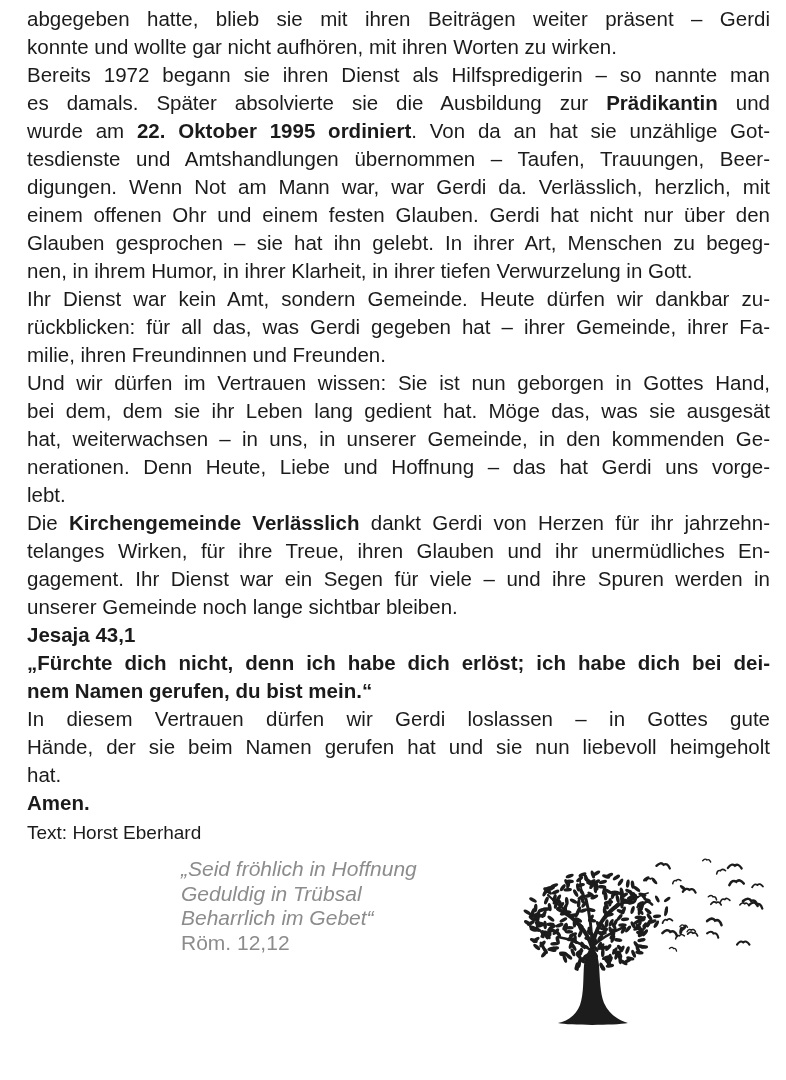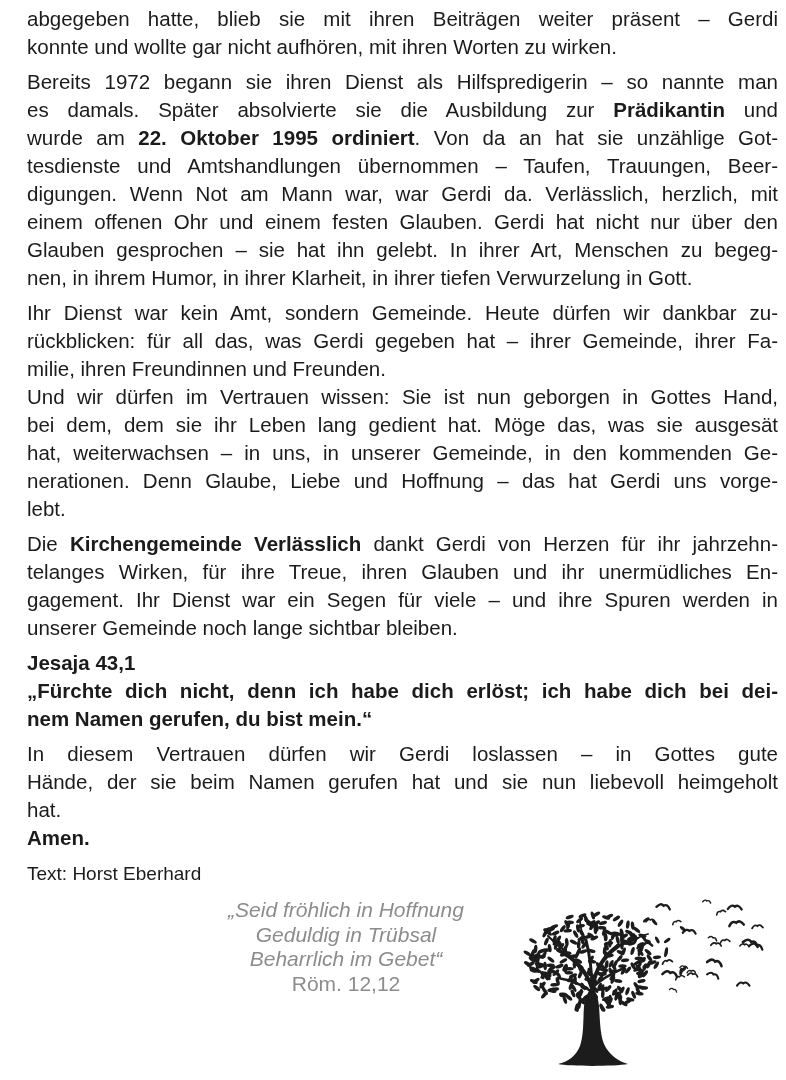--- a/index.html
+++ b/index.html
@@ -1,31 +1,31 @@
 <!DOCTYPE html>
 <html><head>
 <meta charset="utf-8">
 <style>
   html,body{margin:0;padding:0;}
   body{
     width:786px;height:1080px;overflow:hidden;background:#ffffff;
     font-family:"Liberation Sans","DejaVu Sans",sans-serif;
     color:#1b1b1b;position:relative;
   }
-  .doc{padding:5px 8px 0 27px;font-size:20.5px;line-height:28px;}
+  .doc{padding:5px 16px 0 27px;font-size:20.5px;line-height:28px;}
   .para{margin:0;}
-  .para.gap{margin-top:7px;}
+  .para.gap{}
   .ln{text-align:left;}
   .ln.just{text-align:justify;text-align-last:justify;-moz-text-align-last:justify;text-justify:inter-word;}
   .b{font-weight:700;}
-  .credit{margin-top:10px;font-size:19px;line-height:24px;}
+  .credit{margin-top:4px;font-size:19px;line-height:24px;}
   .bottom{position:relative;height:196px;}
   .quote{
     position:absolute;left:181px;top:12px;width:330px;
-    text-align:center;font-style:italic;color:#8c8c8c;
+    font-style:italic;color:#8c8c8c;
     font-size:21px;line-height:24.5px;
   }
   .quote .ref{font-style:normal;}
   .art{position:absolute;right:12px;top:6px;width:268px;height:180px;}
   .art svg{display:block;width:268px;height:180px;}
 </style>
 </head>
 <body>
 
 <div class="doc">
@@ -46,21 +46,21 @@
     </div>
     <div class="para gap">
       <div class="ln just"><span>Ihr Dienst war kein Amt, sondern Gemeinde. Heute dürfen wir dankbar zu-</span></div>
       <div class="ln just"><span>rückblicken: für all das, was Gerdi gegeben hat – ihrer Gemeinde, ihrer Fa-</span></div>
       <div class="ln"><span>milie, ihren Freundinnen und Freunden.</span></div>
     </div>
     <div class="para">
       <div class="ln just"><span>Und wir dürfen im Vertrauen wissen: Sie ist nun geborgen in Gottes Hand,</span></div>
       <div class="ln just"><span>bei dem, dem sie ihr Leben lang gedient hat. Möge das, was sie ausgesät</span></div>
       <div class="ln just"><span>hat, weiterwachsen – in uns, in unserer Gemeinde, in den kommenden Ge-</span></div>
-      <div class="ln just"><span>nerationen. Denn Glaube, Liebe und Hoffnung – das hat Gerdi uns vorge-</span></div>
+      <div class="ln just"><span>nerationen. Denn Heute, Liebe und Hoffnung – das hat Gerdi uns vorge-</span></div>
       <div class="ln"><span>lebt.</span></div>
     </div>
     <div class="para gap">
       <div class="ln just"><span>Die </span><span class="b">Kirchengemeinde Verlässlich</span><span> dankt Gerdi von Herzen für ihr jahrzehn-</span></div>
       <div class="ln just"><span>telanges Wirken, für ihre Treue, ihren Glauben und ihr unermüdliches En-</span></div>
       <div class="ln just"><span>gagement. Ihr Dienst war ein Segen für viele – und ihre Spuren werden in</span></div>
       <div class="ln"><span>unserer Gemeinde noch lange sichtbar bleiben.</span></div>
     </div>
     <div class="para gap">
       <div class="ln"><span class="b">Jesaja 43,1</span></div>

